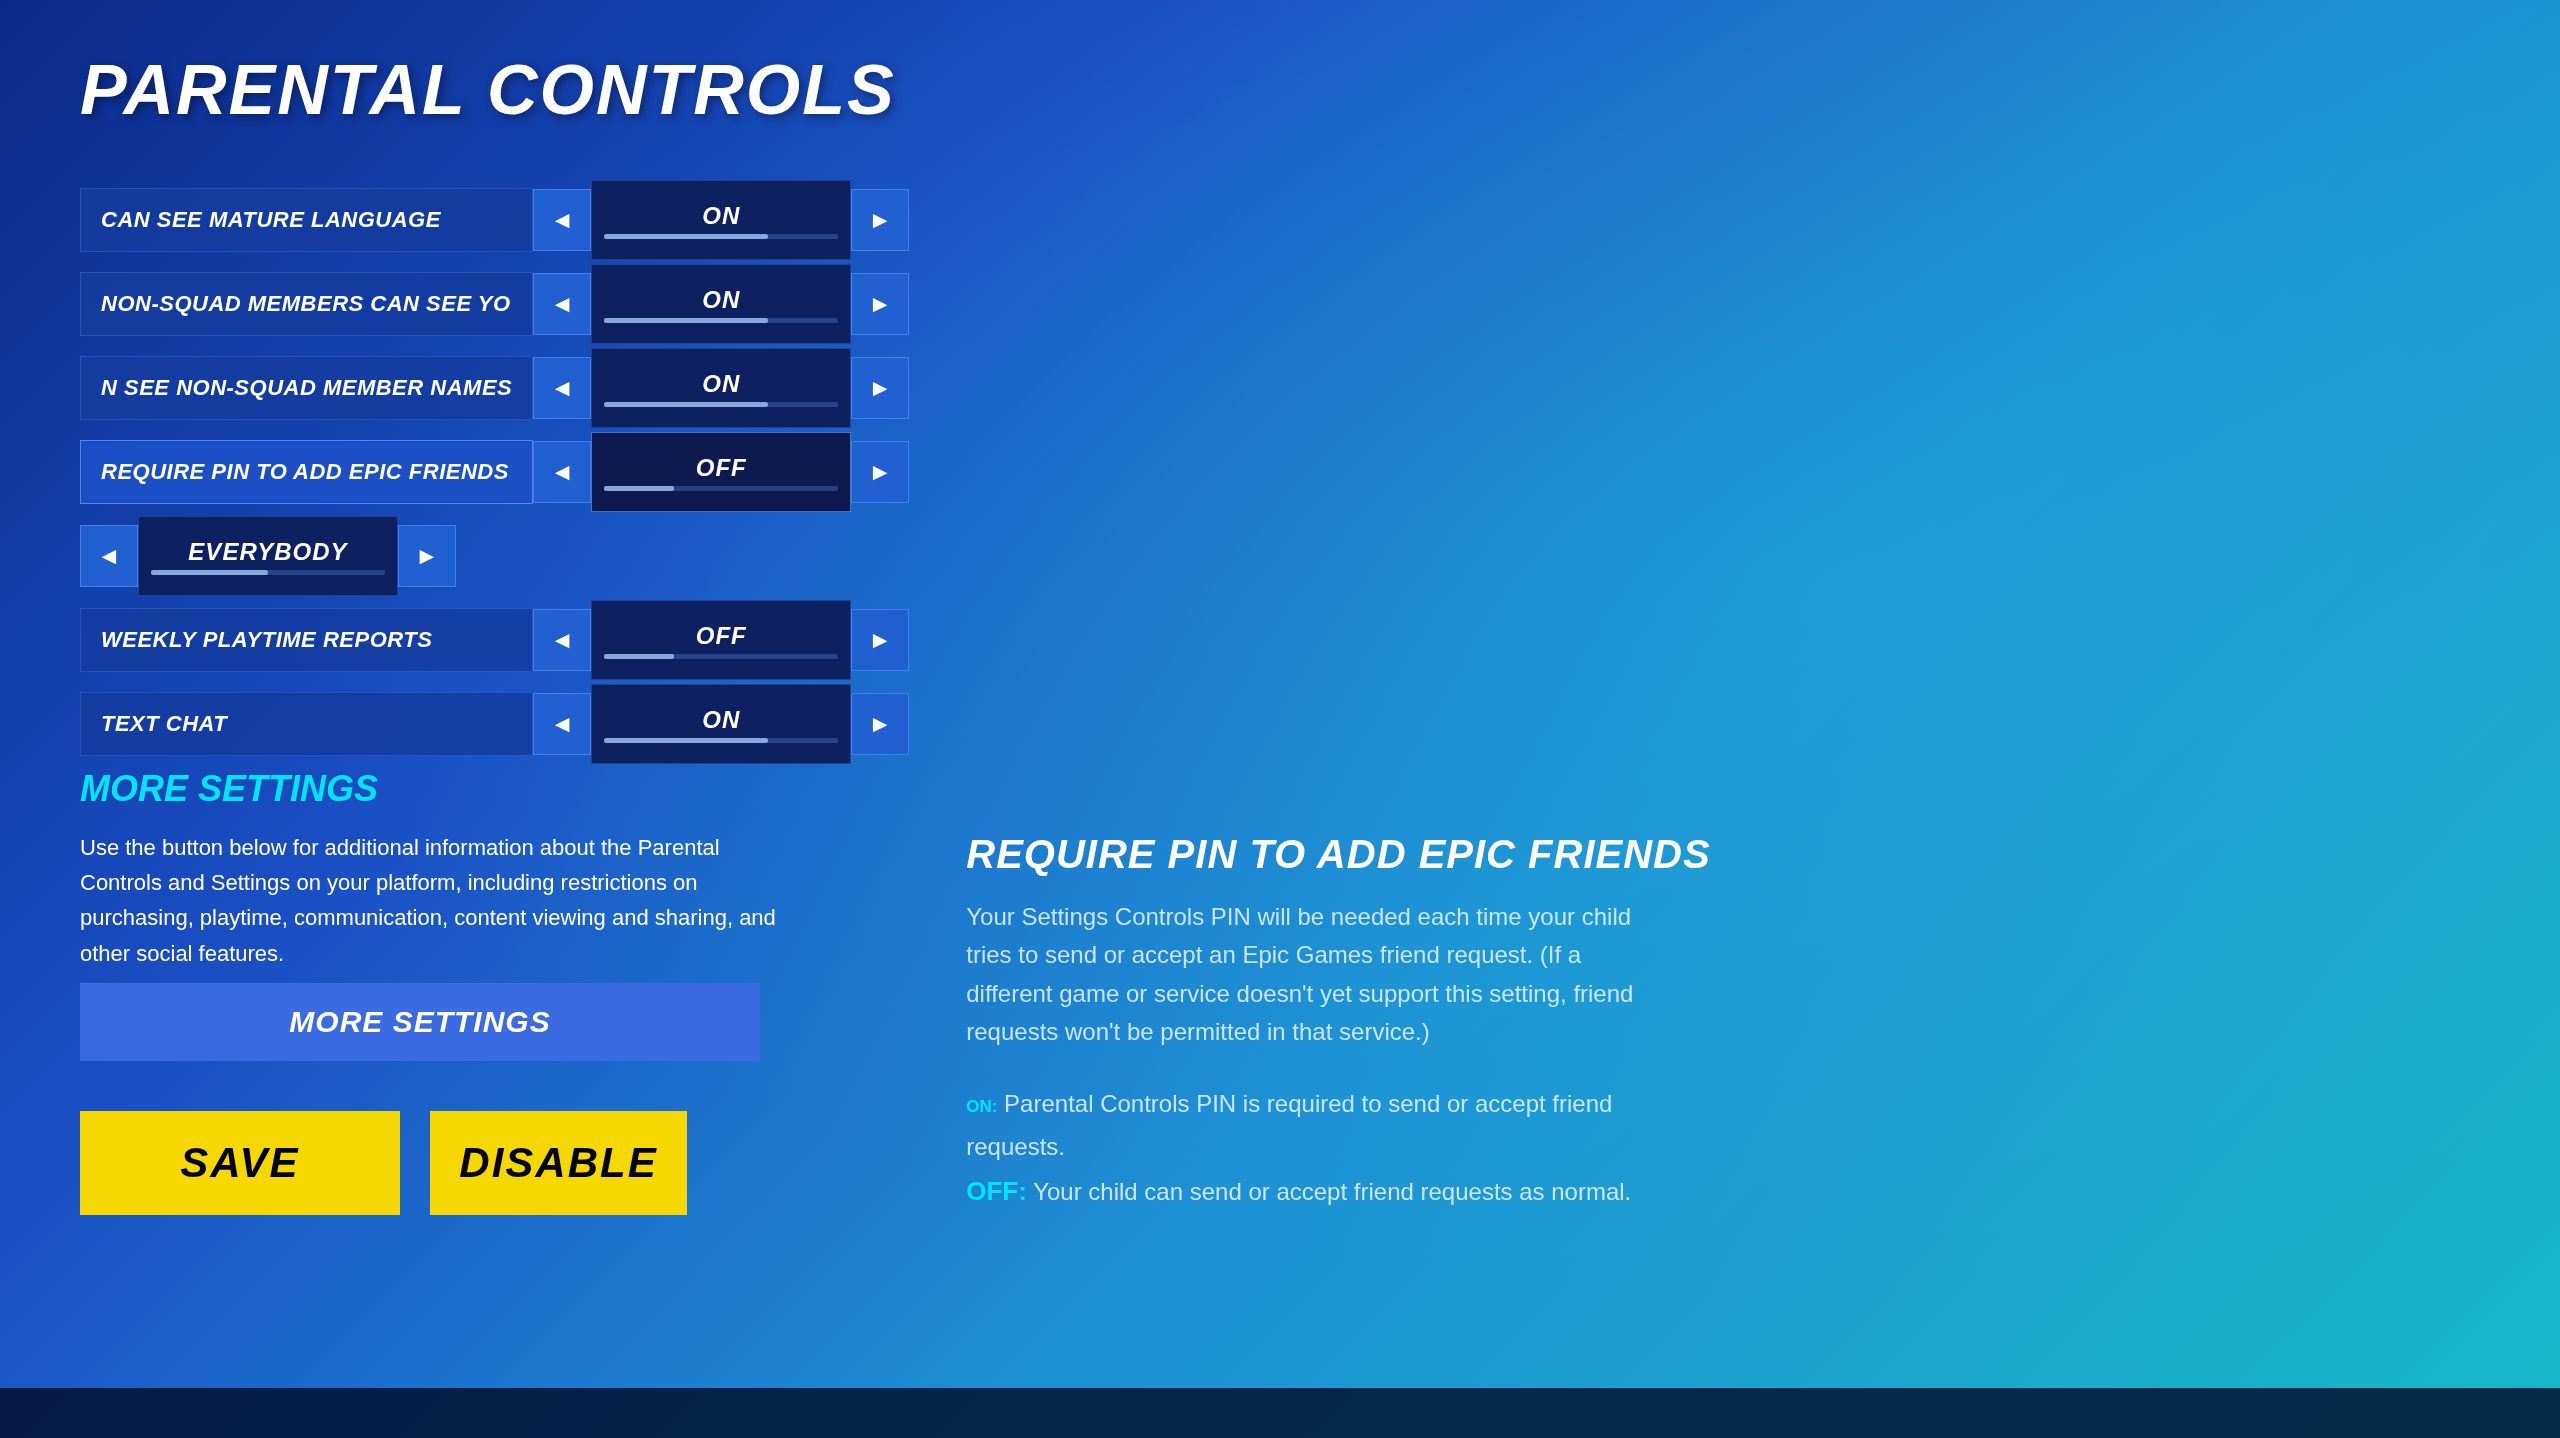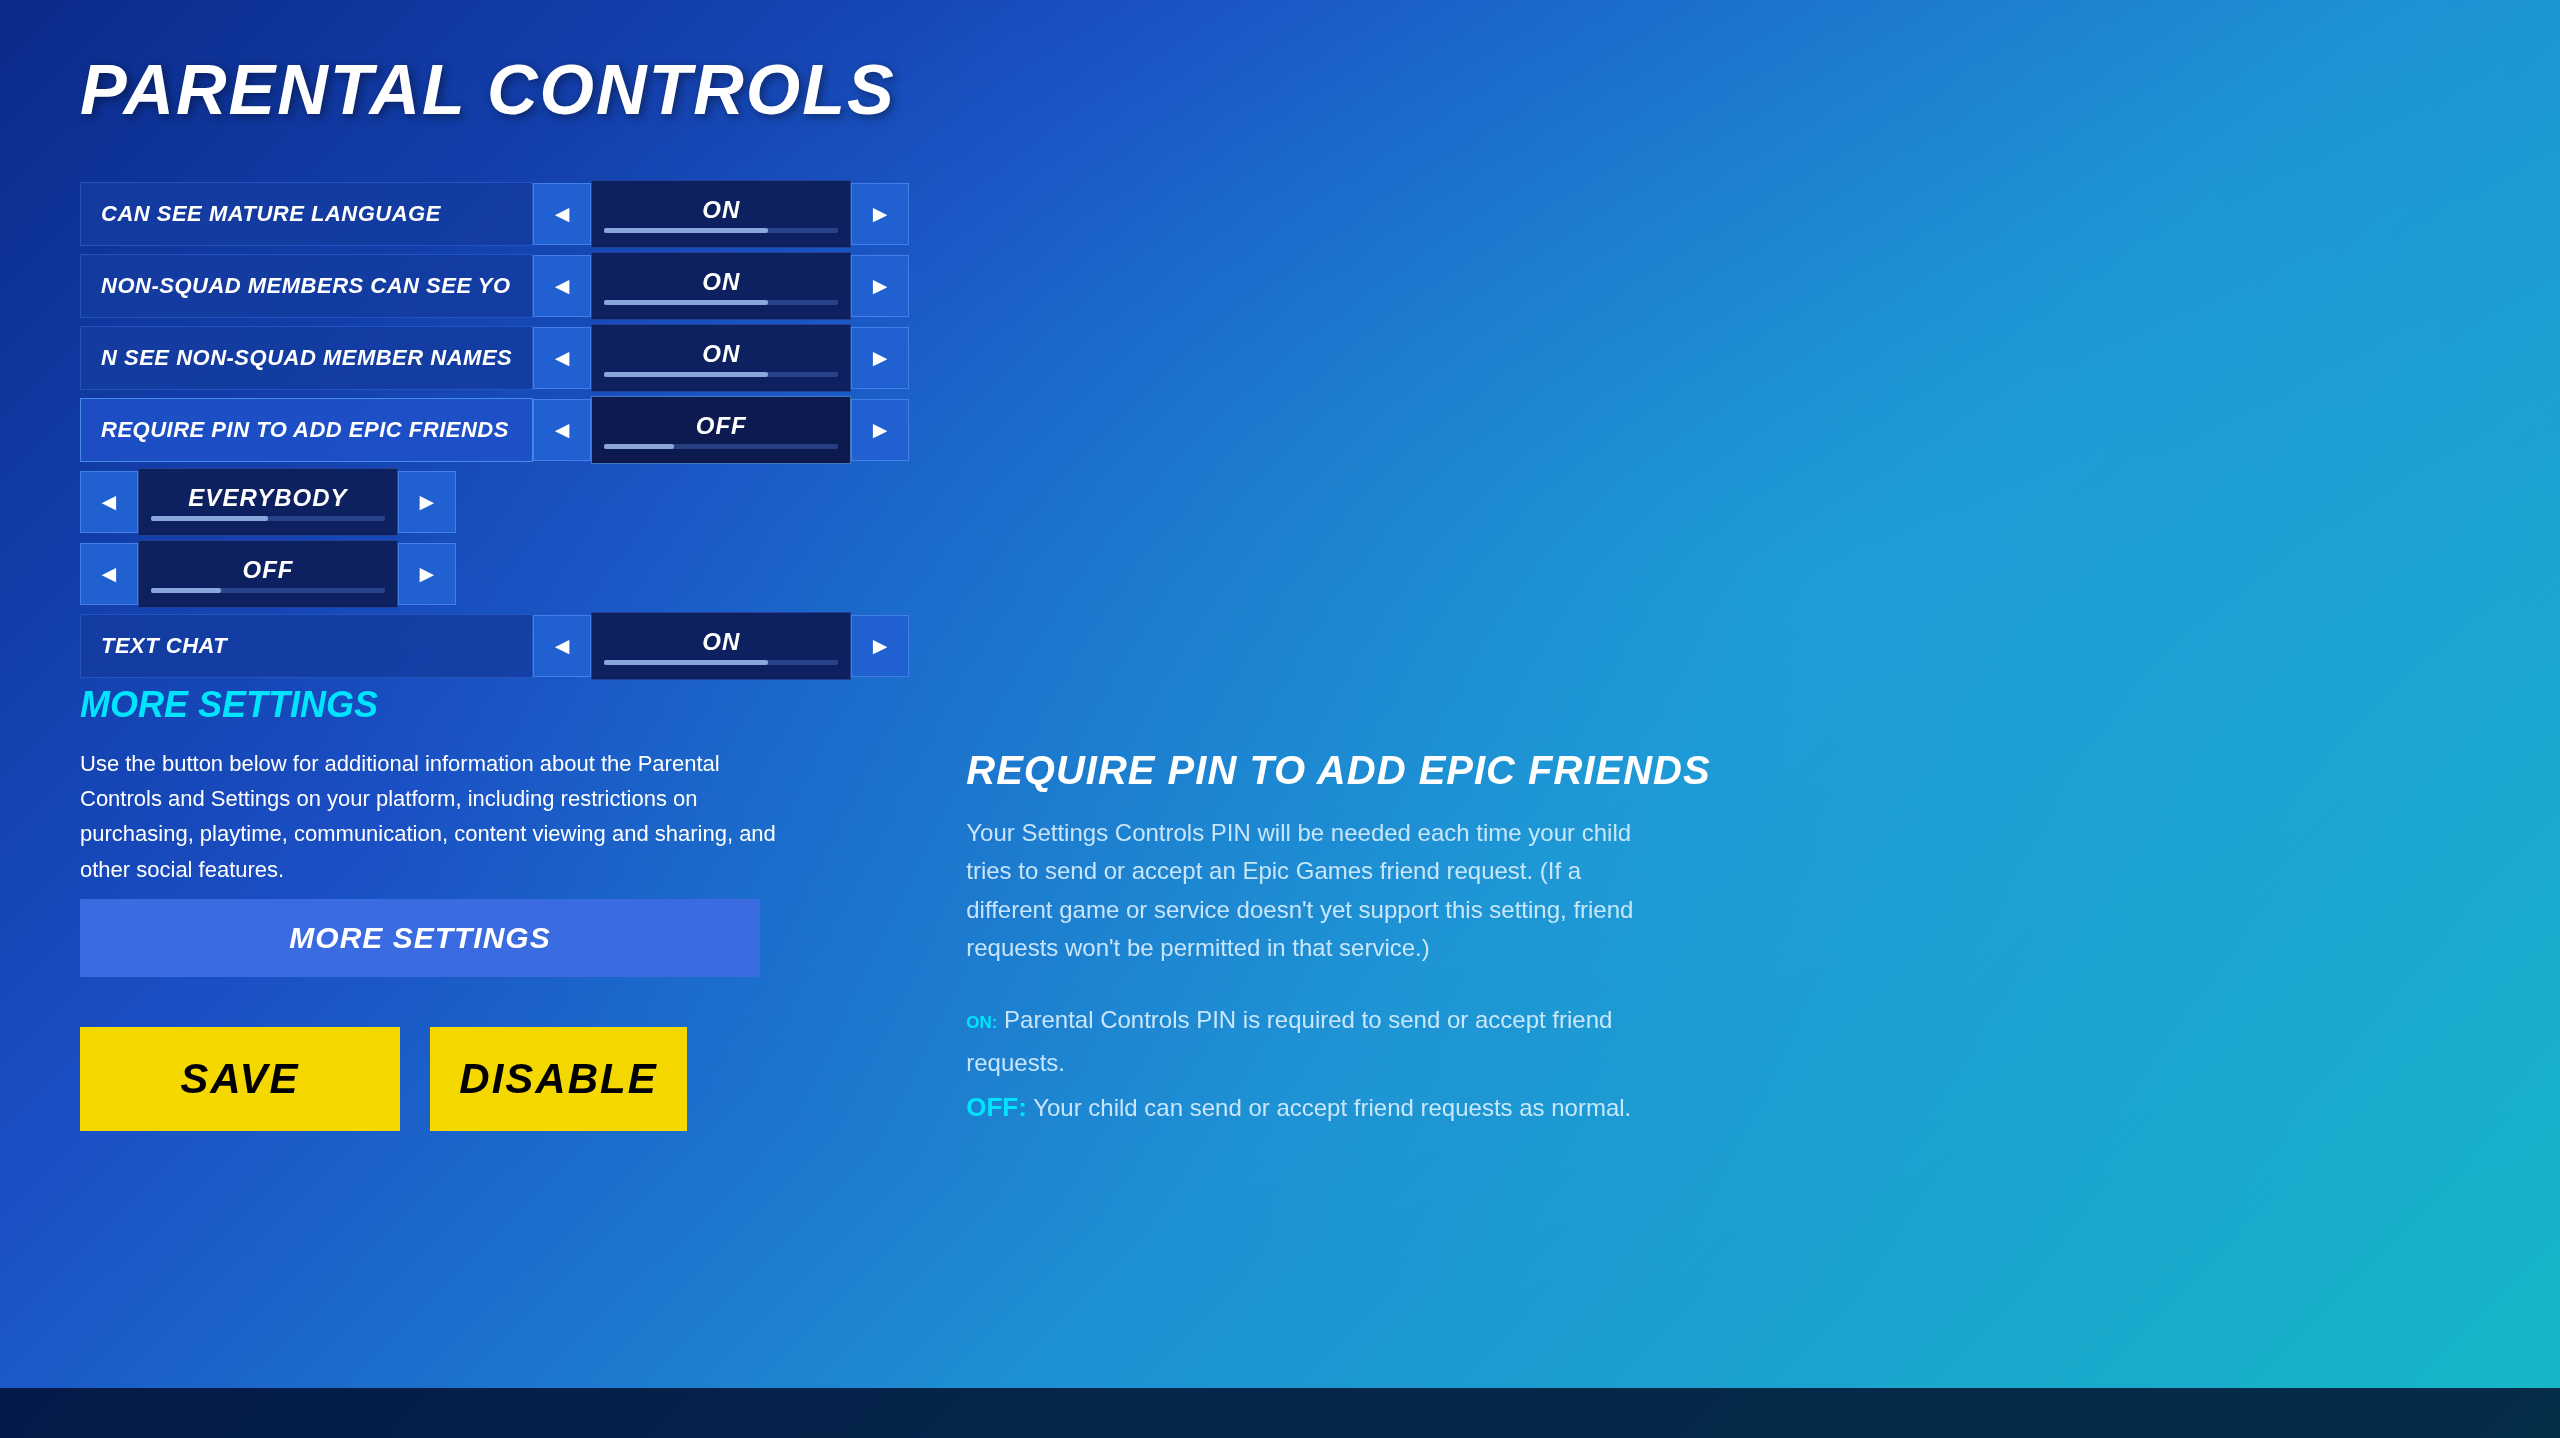--- a/index.html
+++ b/index.html
@@ -93,21 +93,21 @@
       cursor: pointer;
       flex-shrink: 0;
       color: white;
       font-size: 24px;
     }
 
     .value-cell {
       background: #0d2060;
       border: 1px solid rgba(80,140,255,0.3);
       width: 260px;
-      height: 68px;
+      height: 80px;
       display: flex;
       flex-direction: column;
       align-items: center;
       justify-content: center;
       flex-shrink: 0;
       position: relative;
       padding: 8px 12px;
     }
 
     .value-cell.selected-value {
@@ -320,20 +320,21 @@
     <button class="arrow-btn">◄</button>
     <div class="value-cell">
       <div class="value-text">EVERYBODY</div>
       <div class="value-bar">
         <div class="value-bar-fill" style="width:50%"></div>
       </div>
     </div>
     <button class="arrow-btn">►</button>
   </div>
           <div class="settings-row">
+    <div class="setting-label">WEEKLY PLAYTIME REPORTS</div>
     <button class="arrow-btn">◄</button>
     <div class="value-cell">
       <div class="value-text">OFF</div>
       <div class="value-bar">
         <div class="value-bar-fill" style="width:30%"></div>
       </div>
     </div>
     <button class="arrow-btn">►</button>
   </div>
           <div class="settings-row">

